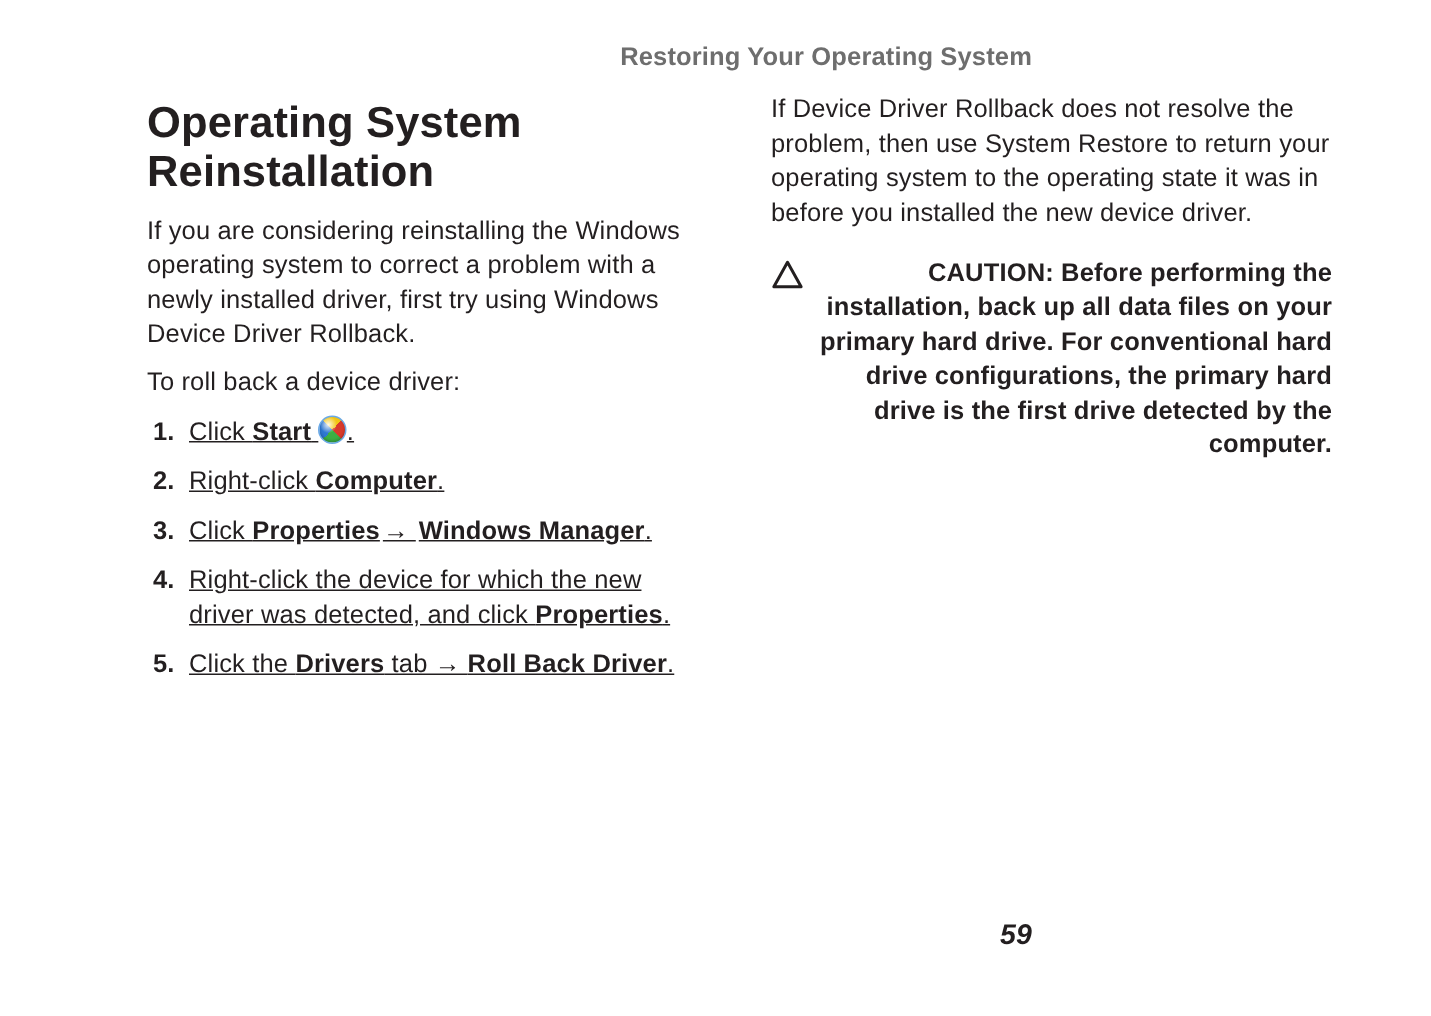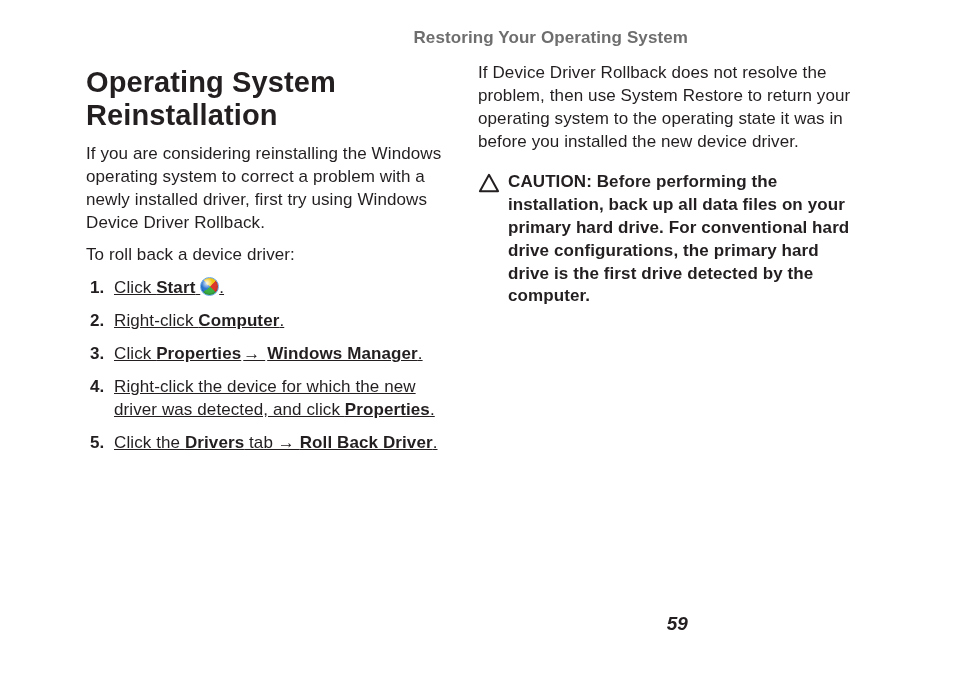--- a/index.html
+++ b/index.html
@@ -25,24 +25,24 @@
     top: 28px;
     right: 68px;
     font-size: 17px;
     font-weight: 700;
     color: #6e6e6e;
     font-stretch: condensed;
   }
   .columns {
     position: absolute;
     top: 62px;
-    left: 86px;
+    left: 98px;
     width: 790px;
     display: flex;
-    gap: 18px;
+    gap: 42px;
   }
   .col {
     width: 374px;
   }
   h1.section-title {
     font-size: 29px;
     font-weight: 700;
     line-height: 1.15;
     margin: 4px 0 10px 0;
     font-stretch: condensed;
@@ -95,20 +95,21 @@
         #2e78d2 180deg 270deg,
         #f3c614 270deg 360deg);
     border: 1px solid #6aa9e6;
     box-shadow: inset 0 -1px 2px rgba(0,0,0,.25);
   }
   .caution-block {
     display: flex;
     align-items: flex-start;
     gap: 8px;
     margin-top: 17px;
+    text-align: right;
   }
   .caution-icon {
     flex: 0 0 auto;
     margin-top: 2px;
   }
   .caution-icon svg {
     width: 22px;
     height: 20px;
     stroke: #231f20;
     stroke-width: 2.2;

